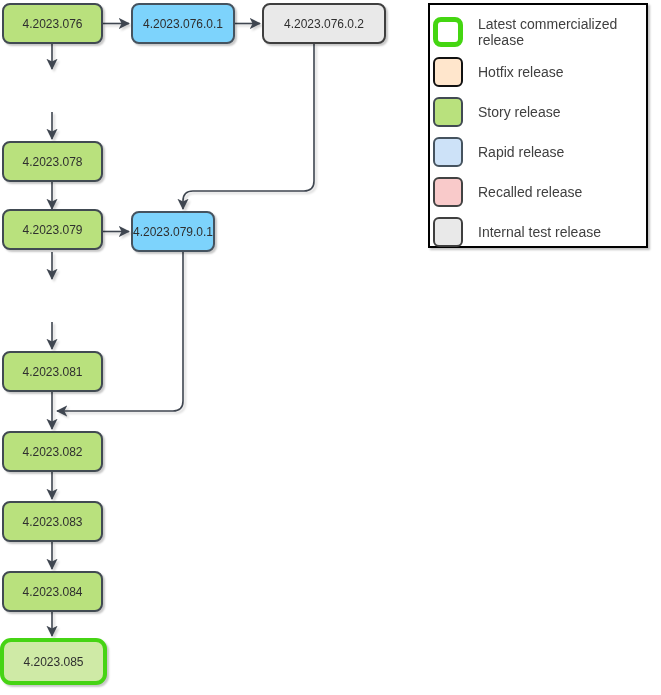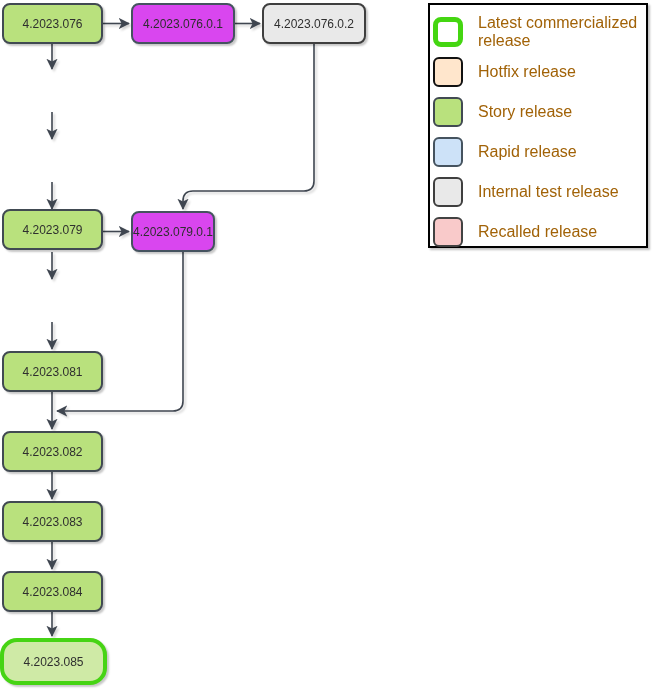--- a/index.html
+++ b/index.html
@@ -25,26 +25,26 @@
     border: 2px solid #414a52;
     border-radius: 8px;
     display: flex;
     align-items: center;
     justify-content: center;
     font-size: 12px;
     color: #2f2f2f;
     box-shadow: 2px 2px 2px rgba(0,0,0,0.22);
     white-space: nowrap;
   }
-  .node.rapid    { background: #d946ef; border-color: #45535f; }
+  .node.rapid    { background: #7dd3fc; border-color: #45535f; }
   .node.internal { background: #e9e9e9; border-color: #3f3f3f; }
   .node.latest {
     background: #cfeaa6;
     border: 4px solid #46d414;
-    border-radius: 17px;
+    border-radius: 11px;
   }
   #legend {
     position: absolute;
     left: 428px; top: 3px;
     width: 220px; height: 245px;
     box-sizing: border-box;
     background: #ffffff;
     border: 2px solid #000000;
     box-shadow: 2px 2px 2px rgba(0,0,0,0.25);
     padding: 7px 0 0 3px;
@@ -57,21 +57,21 @@
     border-radius: 6px;
     margin-right: 15px;
     flex: none;
   }
   .sw-latest   { background: #ffffff; border: 5px solid #44d611; border-radius: 8px; }
   .sw-story    { background: #b9e17d; }
   .sw-hotfix   { background: #ffe6cc; border-color: #111111; }
   .sw-rapid    { background: #cde2f8; border-color: #45535f; }
   .sw-internal { background: #e9e9e9; border-color: #3f3f3f; }
   .sw-recalled { background: #f9caca; border-color: #424242; }
-  .legend-label { font-size: 16px; color: #a16207; }
+  .legend-label { font-size: 14px; color: #404040; }
 </style>
 </head>
 <body>
 
 <div id="canvas">
 
   <svg id="edges" width="661" height="695">
     <defs>
       <marker id="arr" viewBox="0 0 10 10" refX="9.2" refY="5" markerWidth="7" markerHeight="7" orient="auto-start-reverse">
         <path d="M0,0 L10,5 L0,10 L2.6,5 Z" fill="#3f4650"></path>
@@ -90,21 +90,22 @@
       <path d="M103,23.5 L129,23.5" marker-end="url(#arr)"></path>
       <path d="M235,23.5 L260,23.5" marker-end="url(#arr)"></path>
       <path d="M103,231.5 L129,231.5" marker-end="url(#arr)"></path>
       <path d="M314,44 L314,181 Q314,191 304,191 L193,191 Q183,191 183,201 L183,209" marker-end="url(#arr)"></path>
       <path d="M183,252 L183,401 Q183,411 173,411 L57,411" marker-end="url(#arr)"></path>
     </g>
   </svg>
 
   <div class="node" style="left:2px;top:3px">4.2023.076</div>
   <div class="node rapid" style="left:131px;top:3px;width:104px">4.2023.076.0.1</div>
-  <div class="node internal" style="left:262px;top:3px;width:104px">4.2023.076.0.2</div>
+  <div class="node internal" style="left:262px;top:3px;width:124px">4.2023.076.0.2</div>
+  <div class="node" style="left:2px;top:141px">4.2023.078</div>
   <div class="node" style="left:2px;top:209px">4.2023.079</div>
   <div class="node rapid" style="left:131px;top:211px;width:84px">4.2023.079.0.1</div>
   <div class="node" style="left:2px;top:351px">4.2023.081</div>
   <div class="node" style="left:2px;top:431px">4.2023.082</div>
   <div class="node" style="left:2px;top:501px">4.2023.083</div>
   <div class="node" style="left:2px;top:571px">4.2023.084</div>
   <div class="node latest" style="left:0px;top:638px;width:107px;height:47px">4.2023.085</div>
 
   <div id="legend">
     <div class="legend-row">
@@ -117,22 +118,22 @@
     </div>
     <div class="legend-row">
       <span class="swatch sw-story"></span>
       <span class="legend-label">Story release</span>
     </div>
     <div class="legend-row">
       <span class="swatch sw-rapid"></span>
       <span class="legend-label">Rapid release</span>
     </div>
     <div class="legend-row">
+      <span class="swatch sw-recalled"></span>
+      <span class="legend-label">Recalled release</span>
+    </div>
+    <div class="legend-row">
       <span class="swatch sw-internal"></span>
       <span class="legend-label">Internal test release</span>
-    </div>
-    <div class="legend-row">
-      <span class="swatch sw-recalled"></span>
-      <span class="legend-label">Recalled release</span>
     </div>
   </div>
 
 </div>
 
 </body></html>

